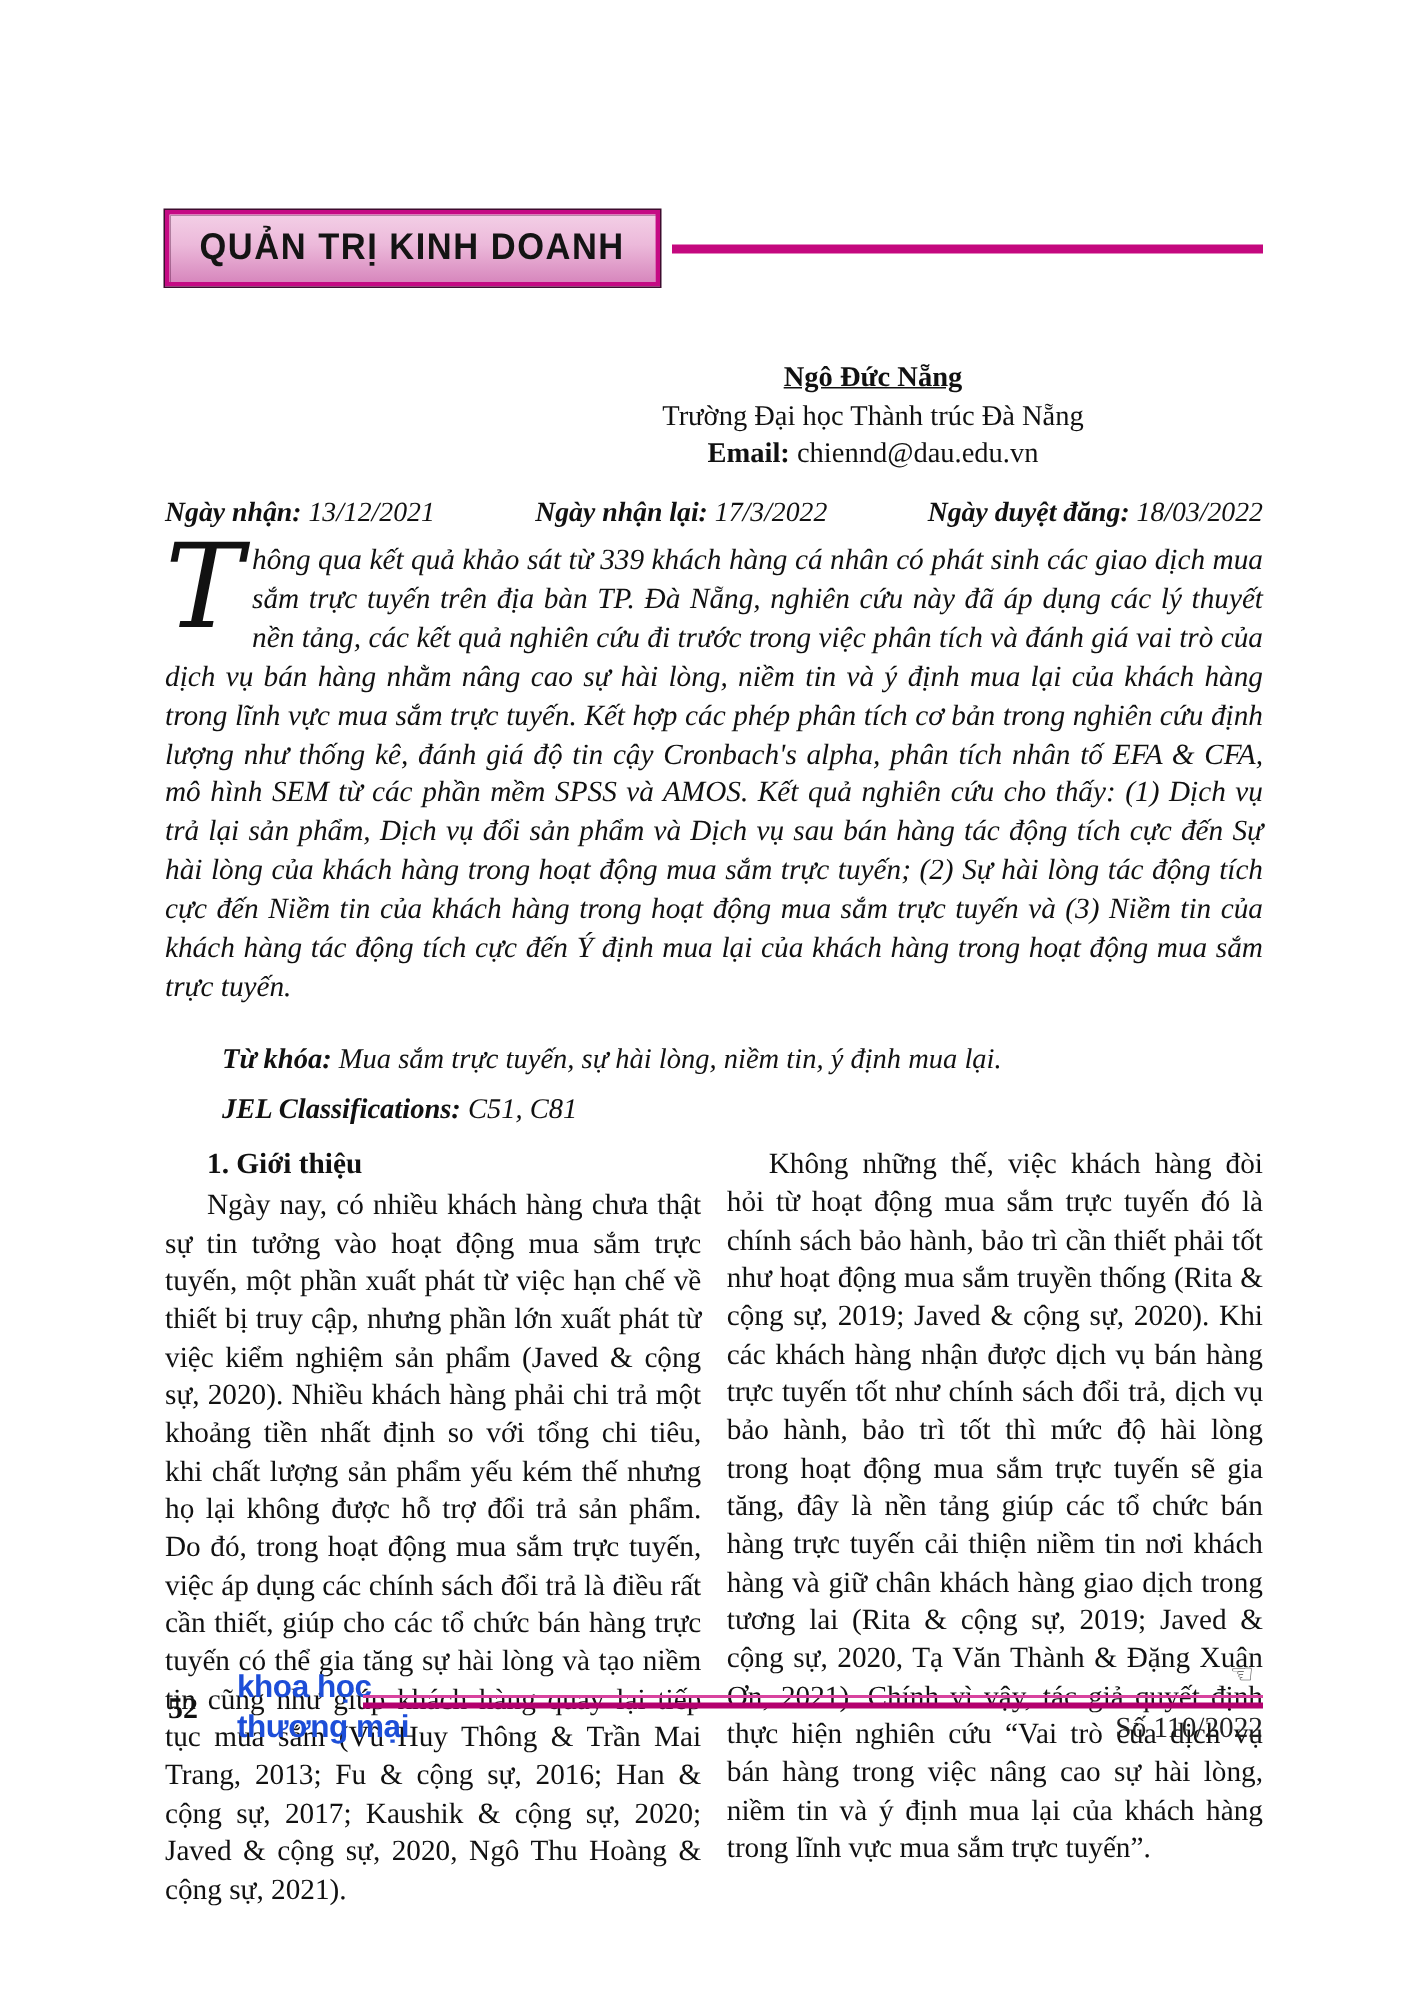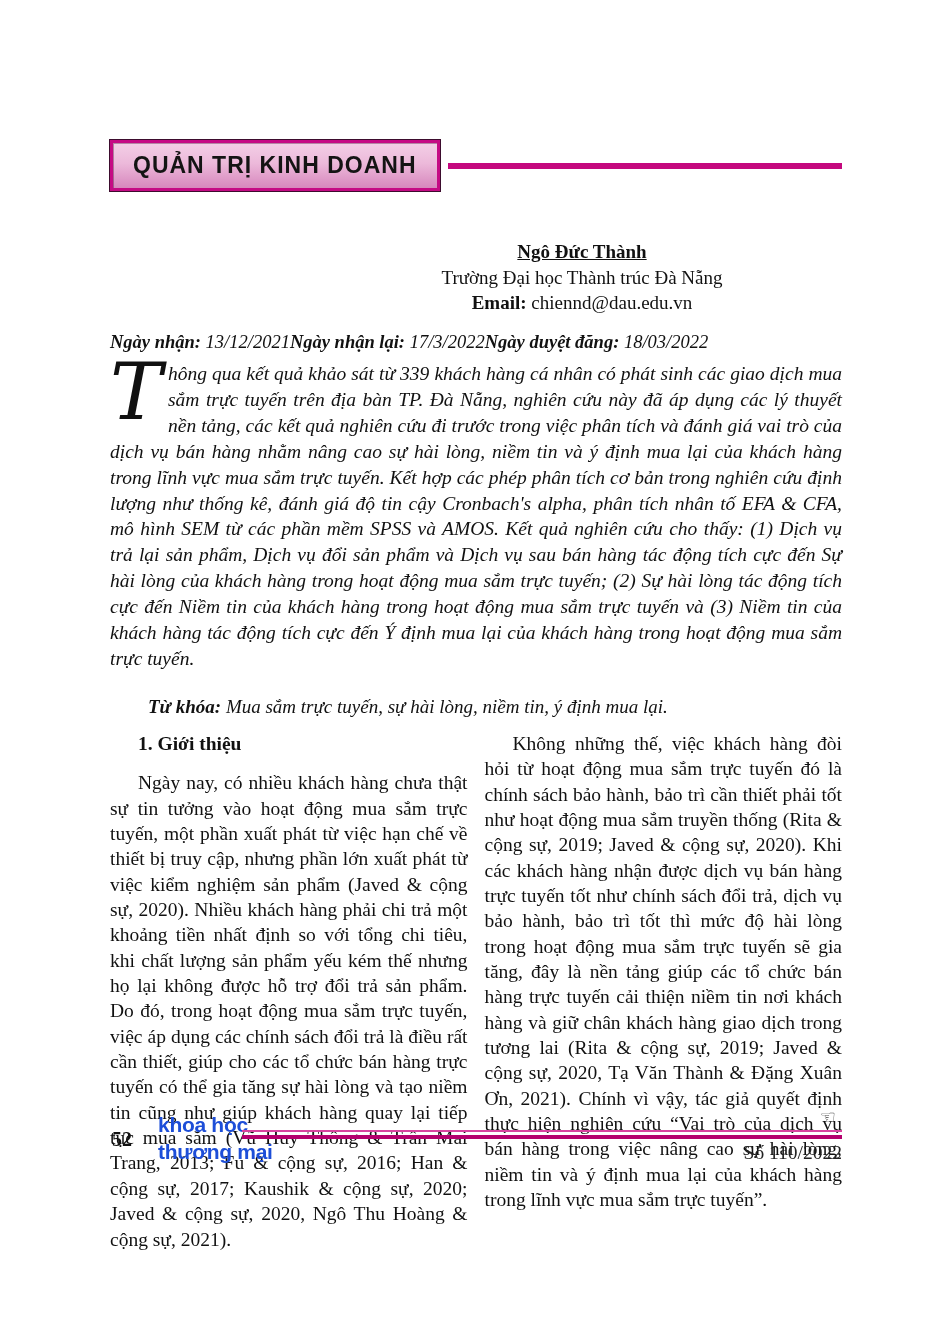--- a/index.html
+++ b/index.html
@@ -42,21 +42,21 @@
   
   .author {
     margin-top:48px; margin-left:auto; margin-right:50px;
     width:420px; text-align:center; font-size:19px; line-height:1.35;
   }
   .author-name { font-weight:bold; text-decoration:underline; }
   .author-email-label { font-weight:bold; }
 
   
   .dates {
-    margin-top:16px; display:flex; 
+    margin-top:16px; display:flex; justify-content:space-between;
     font-style:italic; font-size:18.5px;
   }
   .date-label { font-weight:bold; }
 
   
   .abstract {
     margin-top:8px; font-style:italic; font-size:19.5px;
     line-height:1.33; text-align:justify;
   }
   .dropcap {
@@ -64,21 +64,21 @@
     font-size:78px; line-height:56px; margin:3px 6px 0 0;
   }
   .kw-line { margin-top:24px; font-style:italic; font-size:19px; text-indent:38px; }
   .kw-label { font-weight:bold; }
   .jel-line { margin-top:11px; font-style:italic; font-size:19px; text-indent:38px; }
   .jel-label { font-weight:bold; }
 
   
   .columns { margin-top:13px; display:flex; gap:17px; }
   .col { flex:1; font-size:19.5px; line-height:1.30; text-align:justify; }
-  .col-heading { font-weight:bold; text-indent:28px; margin-bottom:14px; }
+  .col-heading { font-weight:bold; text-indent:28px; margin-bottom:2px; }
   .col p { text-indent:28px; }
 
   
   .footer { position:absolute; top:1104px; left:110px; width:732px; height:64px; }
   .footer-num { position:absolute; left:2px; top:24px; font-weight:bold; font-size:20px; }
   .footer-journal {
     position:absolute; left:48px; top:7px;
     color:#1d4ed8; font-family:"Liberation Sans", sans-serif;
     font-weight:bold; font-size:21px; line-height:1.3; letter-spacing:-0.3px;
   }
@@ -97,21 +97,21 @@
 
     <div class="header-row">
       <div class="badge">
         <span class="badge-text">QUẢN TRỊ KINH DOANH</span>
       </div>
       <div class="header-rule"></div>
     </div>
 
 
     <div class="author">
-      <div class="author-name">Ngô Đức Thành</div>
+      <div class="author-name">Ngô Đức Nẵng</div>
       <div class="author-aff">Trường Đại học Thành trúc Đà Nẵng</div>
       <div class="author-email">
         <span class="author-email-label">Email:</span>
         <span>chiennd@dau.edu.vn</span>
       </div>
     </div>
 
     <div class="dates">
       <div>
         <span class="date-label">Ngày nhận:</span>
@@ -130,20 +130,24 @@
     <div class="abstract">
       <span class="dropcap">T</span>
       <span>hông qua kết quả khảo sát từ 339 khách hàng cá nhân có phát sinh các giao dịch mua sắm trực tuyến trên địa bàn TP. Đà Nẵng, nghiên cứu này đã áp dụng các lý thuyết nền tảng, các kết quả nghiên cứu đi trước trong việc phân tích và đánh giá vai trò của dịch vụ bán hàng nhằm nâng cao sự hài lòng, niềm tin và ý định mua lại của khách hàng trong lĩnh vực mua sắm trực tuyến. Kết hợp các phép phân tích cơ bản trong nghiên cứu định lượng như thống kê, đánh giá độ tin cậy Cronbach's alpha, phân tích nhân tố EFA &amp; CFA, mô hình SEM từ các phần mềm SPSS và AMOS. Kết quả nghiên cứu cho thấy: (1) Dịch vụ trả lại sản phẩm, Dịch vụ đổi sản phẩm và Dịch vụ sau bán hàng tác động tích cực đến Sự hài lòng của khách hàng trong hoạt động mua sắm trực tuyến; (2) Sự hài lòng tác động tích cực đến Niềm tin của khách hàng trong hoạt động mua sắm trực tuyến và (3) Niềm tin của khách hàng tác động tích cực đến Ý định mua lại của khách hàng trong hoạt động mua sắm trực tuyến.</span>
     </div>
 
     <div class="kw-line">
       <span class="kw-label">Từ khóa:</span>
       <span> Mua sắm trực tuyến, sự hài lòng, niềm tin, ý định mua lại.</span>
     </div>
 
+    <div class="jel-line">
+      <span class="jel-label">JEL Classifications:</span>
+      <span> C51, C81</span>
+    </div>
 
     <div class="columns">
       <div class="col">
         <div class="col-heading">1. Giới thiệu</div>
         <p>Ngày nay, có nhiều khách hàng chưa thật sự tin tưởng vào hoạt động mua sắm trực tuyến, một phần xuất phát từ việc hạn chế về thiết bị truy cập, nhưng phần lớn xuất phát từ việc kiểm nghiệm sản phẩm (Javed &amp; cộng sự, 2020). Nhiều khách hàng phải chi trả một khoảng tiền nhất định so với tổng chi tiêu, khi chất lượng sản phẩm yếu kém thế nhưng họ lại không được hỗ trợ đổi trả sản phẩm. Do đó, trong hoạt động mua sắm trực tuyến, việc áp dụng các chính sách đổi trả là điều rất cần thiết, giúp cho các tổ chức bán hàng trực tuyến có thể gia tăng sự hài lòng và tạo niềm tin cũng như giúp khách hàng quay lại tiếp tục mua sắm (Vũ Huy Thông &amp; Trần Mai Trang, 2013; Fu &amp; cộng sự, 2016; Han &amp; cộng sự, 2017; Kaushik &amp; cộng sự, 2020; Javed &amp; cộng sự, 2020, Ngô Thu Hoàng &amp; cộng sự, 2021).</p>
       </div>
       <div class="col">
         <p>Không những thế, việc khách hàng đòi hỏi từ hoạt động mua sắm trực tuyến đó là chính sách bảo hành, bảo trì cần thiết phải tốt như hoạt động mua sắm truyền thống (Rita &amp; cộng sự, 2019; Javed &amp; cộng sự, 2020). Khi các khách hàng nhận được dịch vụ bán hàng trực tuyến tốt như chính sách đổi trả, dịch vụ bảo hành, bảo trì tốt thì mức độ hài lòng trong hoạt động mua sắm trực tuyến sẽ gia tăng, đây là nền tảng giúp các tổ chức bán hàng trực tuyến cải thiện niềm tin nơi khách hàng và giữ chân khách hàng giao dịch trong tương lai (Rita &amp; cộng sự, 2019; Javed &amp; cộng sự, 2020, Tạ Văn Thành &amp; Đặng Xuân Ơn, 2021). Chính vì vậy, tác giả quyết định thực hiện nghiên cứu “Vai trò của dịch vụ bán hàng trong việc nâng cao sự hài lòng, niềm tin và ý định mua lại của khách hàng trong lĩnh vực mua sắm trực tuyến”.</p>
       </div>
     </div>

